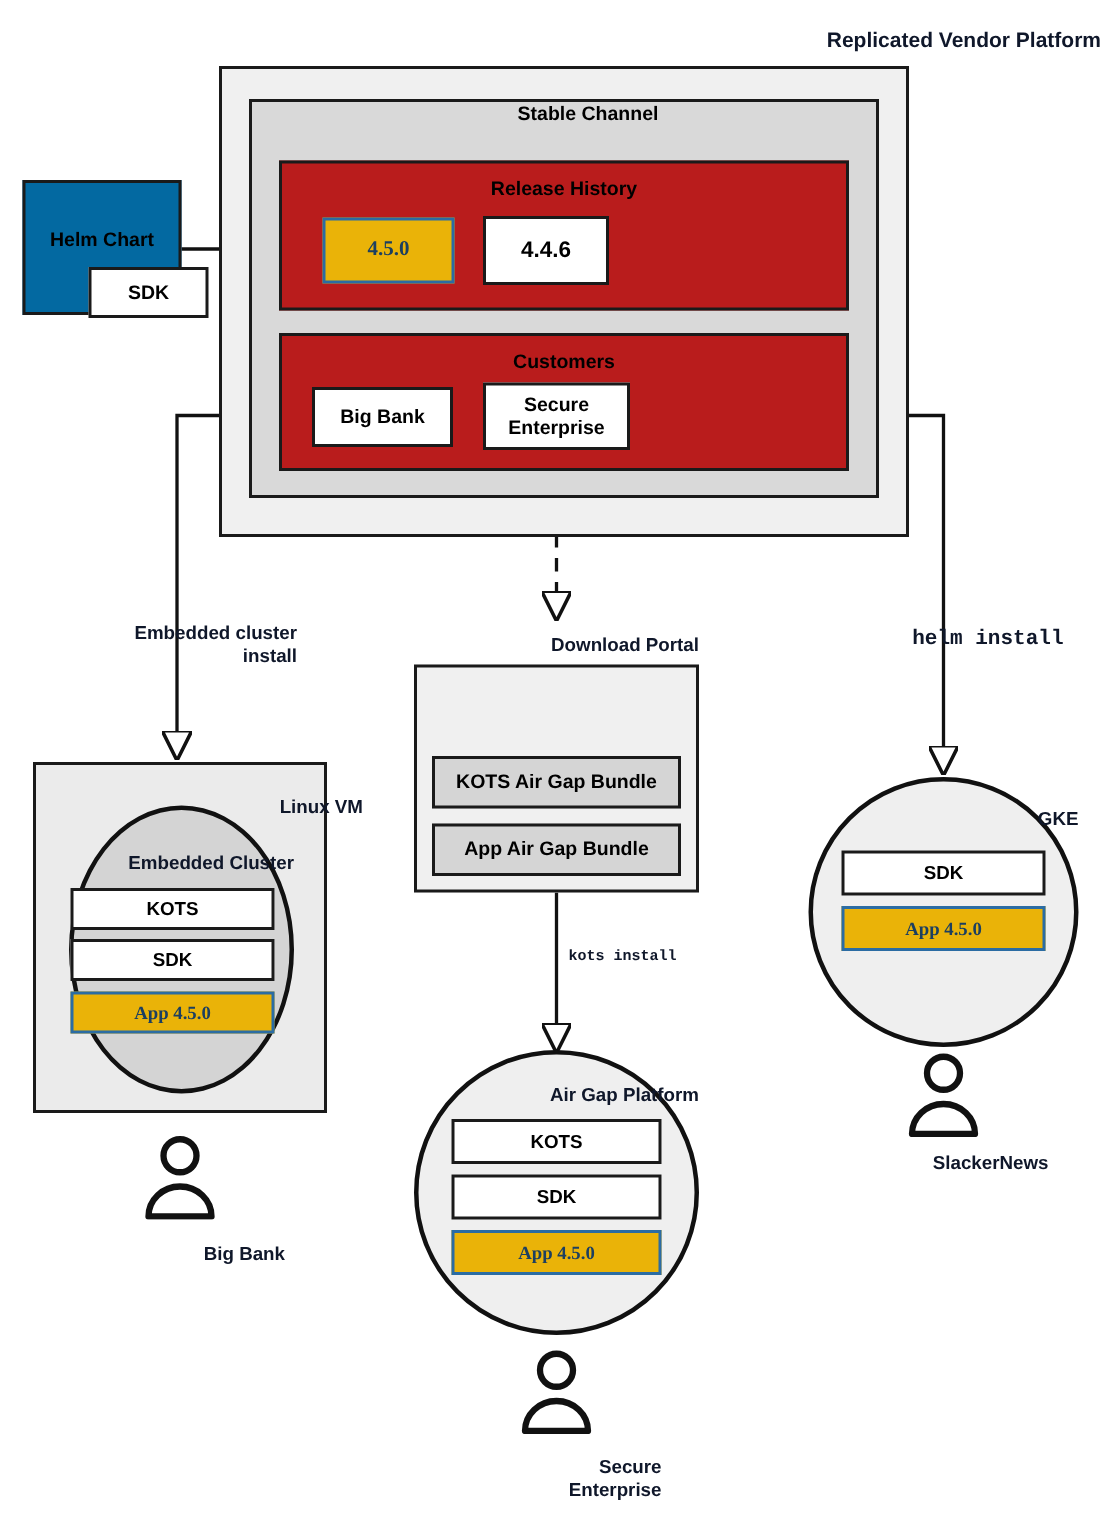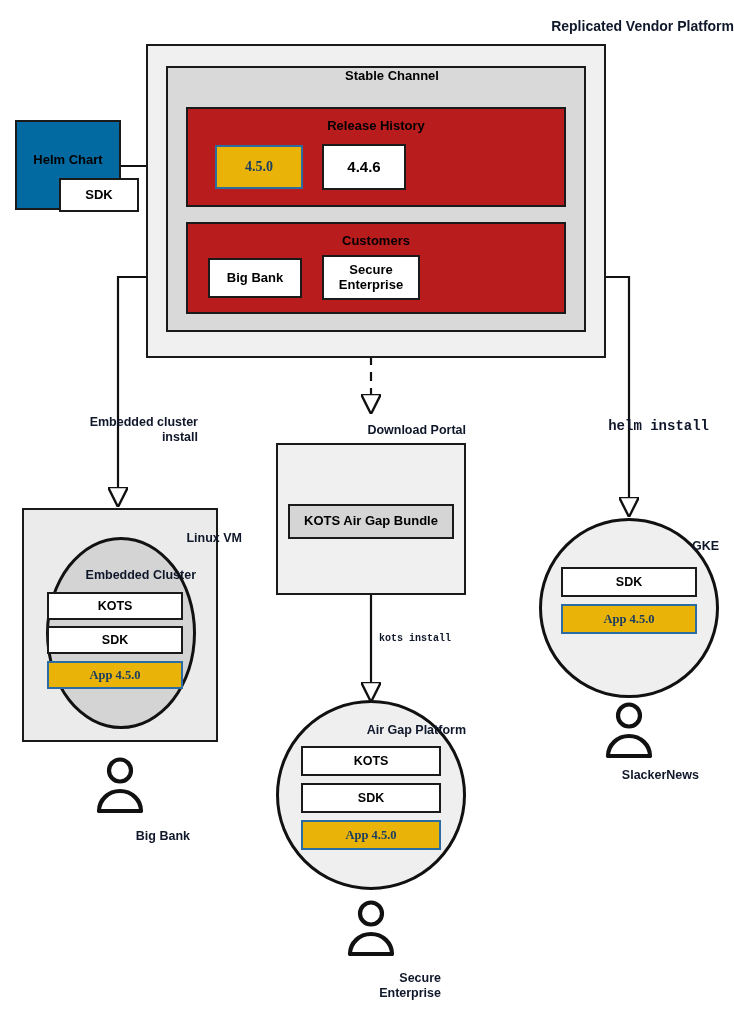--- a/index.html
+++ b/index.html
@@ -130,20 +130,21 @@
   <div class="label" style="left:38px;top:415px;width:160px;font-size:12.5px;white-space:pre-line;">Embedded cluster
 install</div>
 
   <div class="label mono" style="left:291px;top:633px;width:160px;font-size:10px;">kots install</div>
 
   <div class="label mono" style="left:549px;top:418px;width:160px;font-size:14px;">helm install</div>
 
   <div class="label" style="left:276px;top:423px;width:190px;font-size:12.5px;">Download Portal</div>
   <div class="abs container-box lvl-outer" style="left:276px;top:443px;width:190px;height:152px;"></div>
   <div class="abs box fill-lgray" style="left:288px;top:504px;width:166px;height:35px;font-size:13px;">KOTS Air Gap Bundle</div>
+  <div class="abs box fill-lgray" style="left:288px;top:549px;width:166px;height:35px;font-size:13px;">App Air Gap Bundle</div>
 
   <div class="abs" style="left:22px;top:508px;width:196px;height:234px;background:#ebebeb;border:2px solid #1a1a1a;"></div>
   <div class="label" style="left:22px;top:518px;width:220px;font-size:12.5px;margin-top:13px;">Linux VM</div>
   <div class="abs circle" style="left:46px;top:537px;width:150px;height:192px;background:#d4d4d4;"></div>
   <div class="label" style="left:46px;top:568px;width:150px;font-size:12.5px;">Embedded Cluster</div>
   <div class="abs box fill-white" style="left:47px;top:592px;width:136px;height:28px;font-size:12.5px;">KOTS</div>
   <div class="abs box fill-white" style="left:47px;top:626px;width:136px;height:28px;font-size:12.5px;">SDK</div>
   <div class="abs box fill-blue" style="left:47px;top:661px;width:136px;height:28px;font-size:12.5px;">App 4.5.0</div>
   <div class="abs" style="left:93px;top:757px;width:54px;height:56px;">
     <svg viewBox="0 0 54 56" width="54" height="56">

